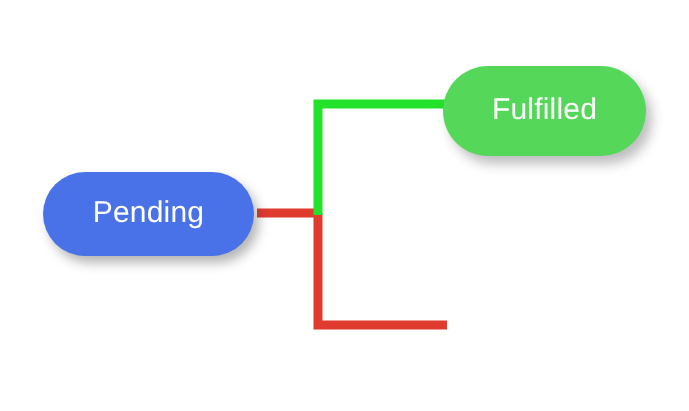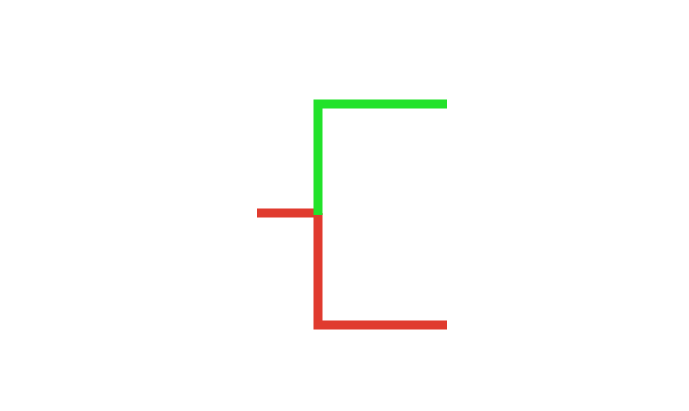--- a/index.html
+++ b/index.html
@@ -72,16 +72,22 @@
 <body>
 
 <div id="canvas">
 
   <svg class="edge-layer" viewBox="0 0 689 411" width="689" height="411">
     <path d="M 257 213 L 322 213" fill="none" stroke="#e03b2f" stroke-width="9" stroke-linecap="butt"></path>
     <path d="M 318 213 L 318 325 L 447 325" fill="none" stroke="#e03b2f" stroke-width="9" stroke-linecap="butt" stroke-linejoin="miter"></path>
     <path d="M 318 215 L 318 104 L 447 104" fill="none" stroke="#22e22a" stroke-width="9" stroke-linecap="butt" stroke-linejoin="miter"></path>
   </svg>
 
+  <div class="node" id="node-pending">
+    <span class="node-label">Pending</span>
+  </div>
 
+  <div class="node" id="node-fulfilled">
+    <span class="node-label">Fulfilled</span>
+  </div>
 
 
 </div>
 
 </body></html>

